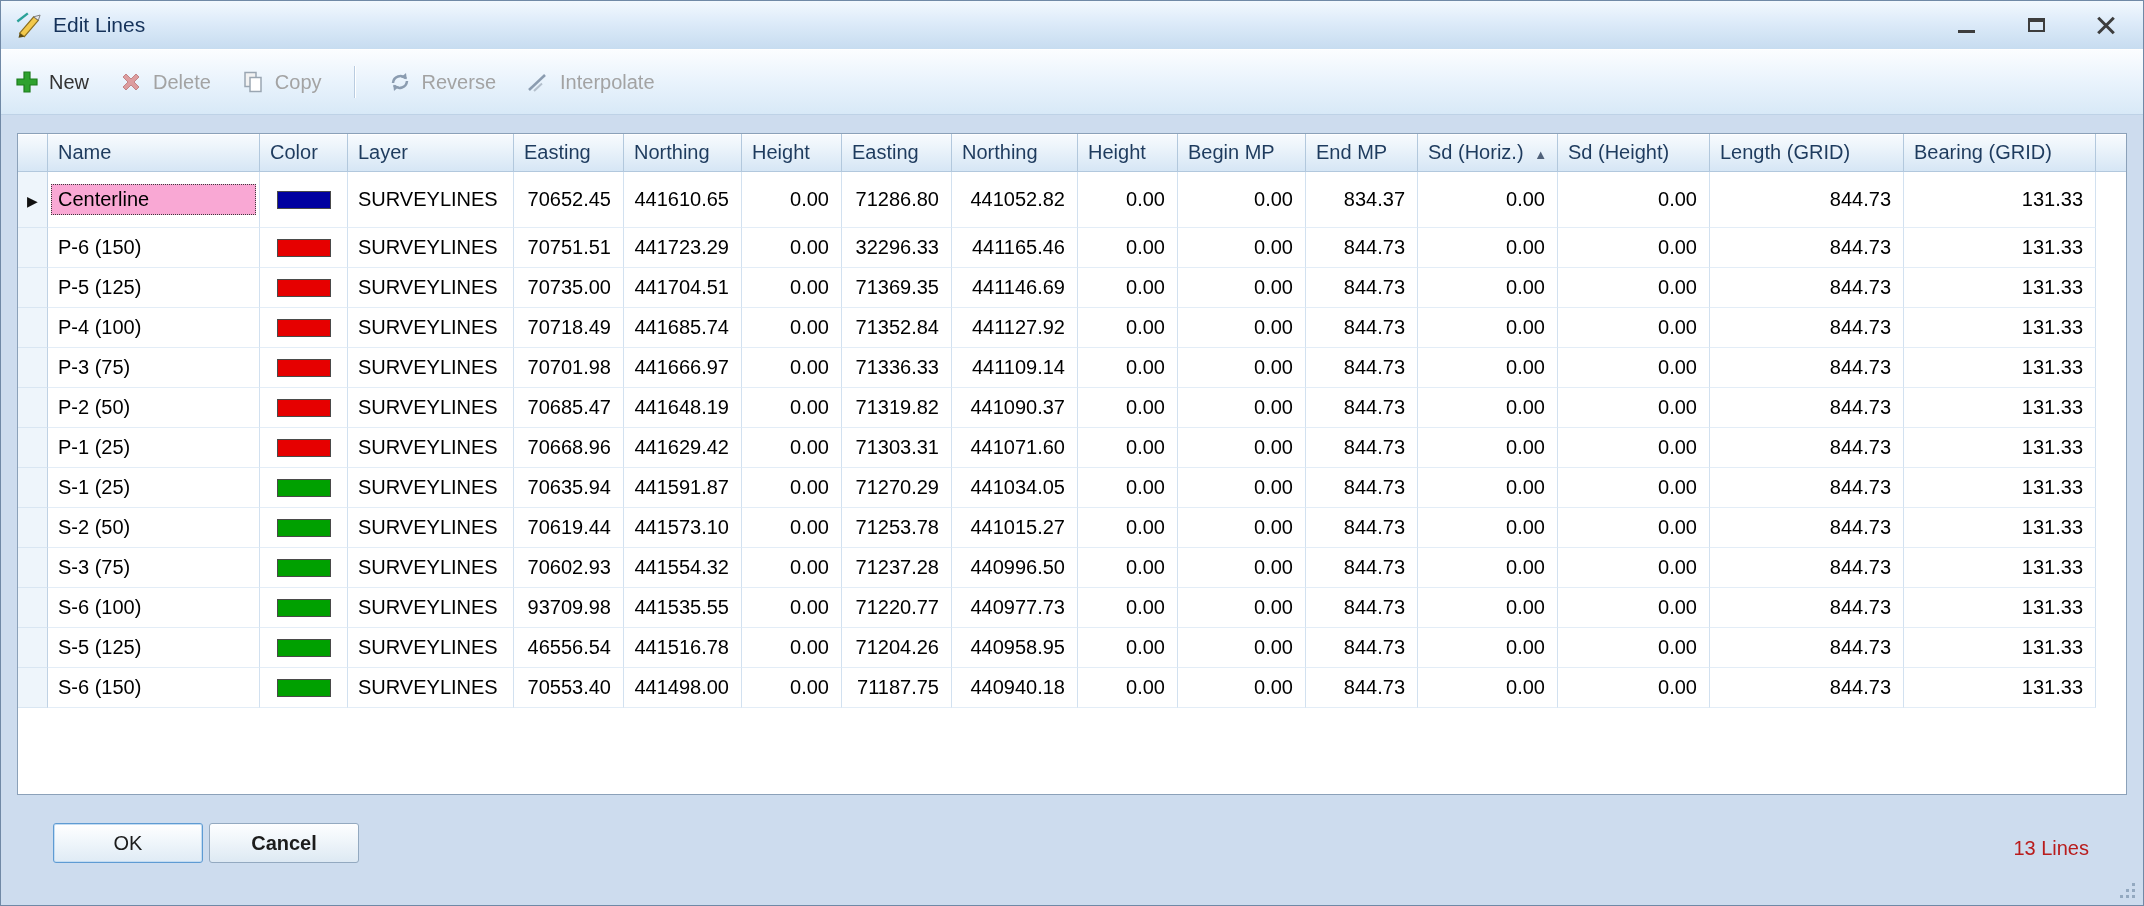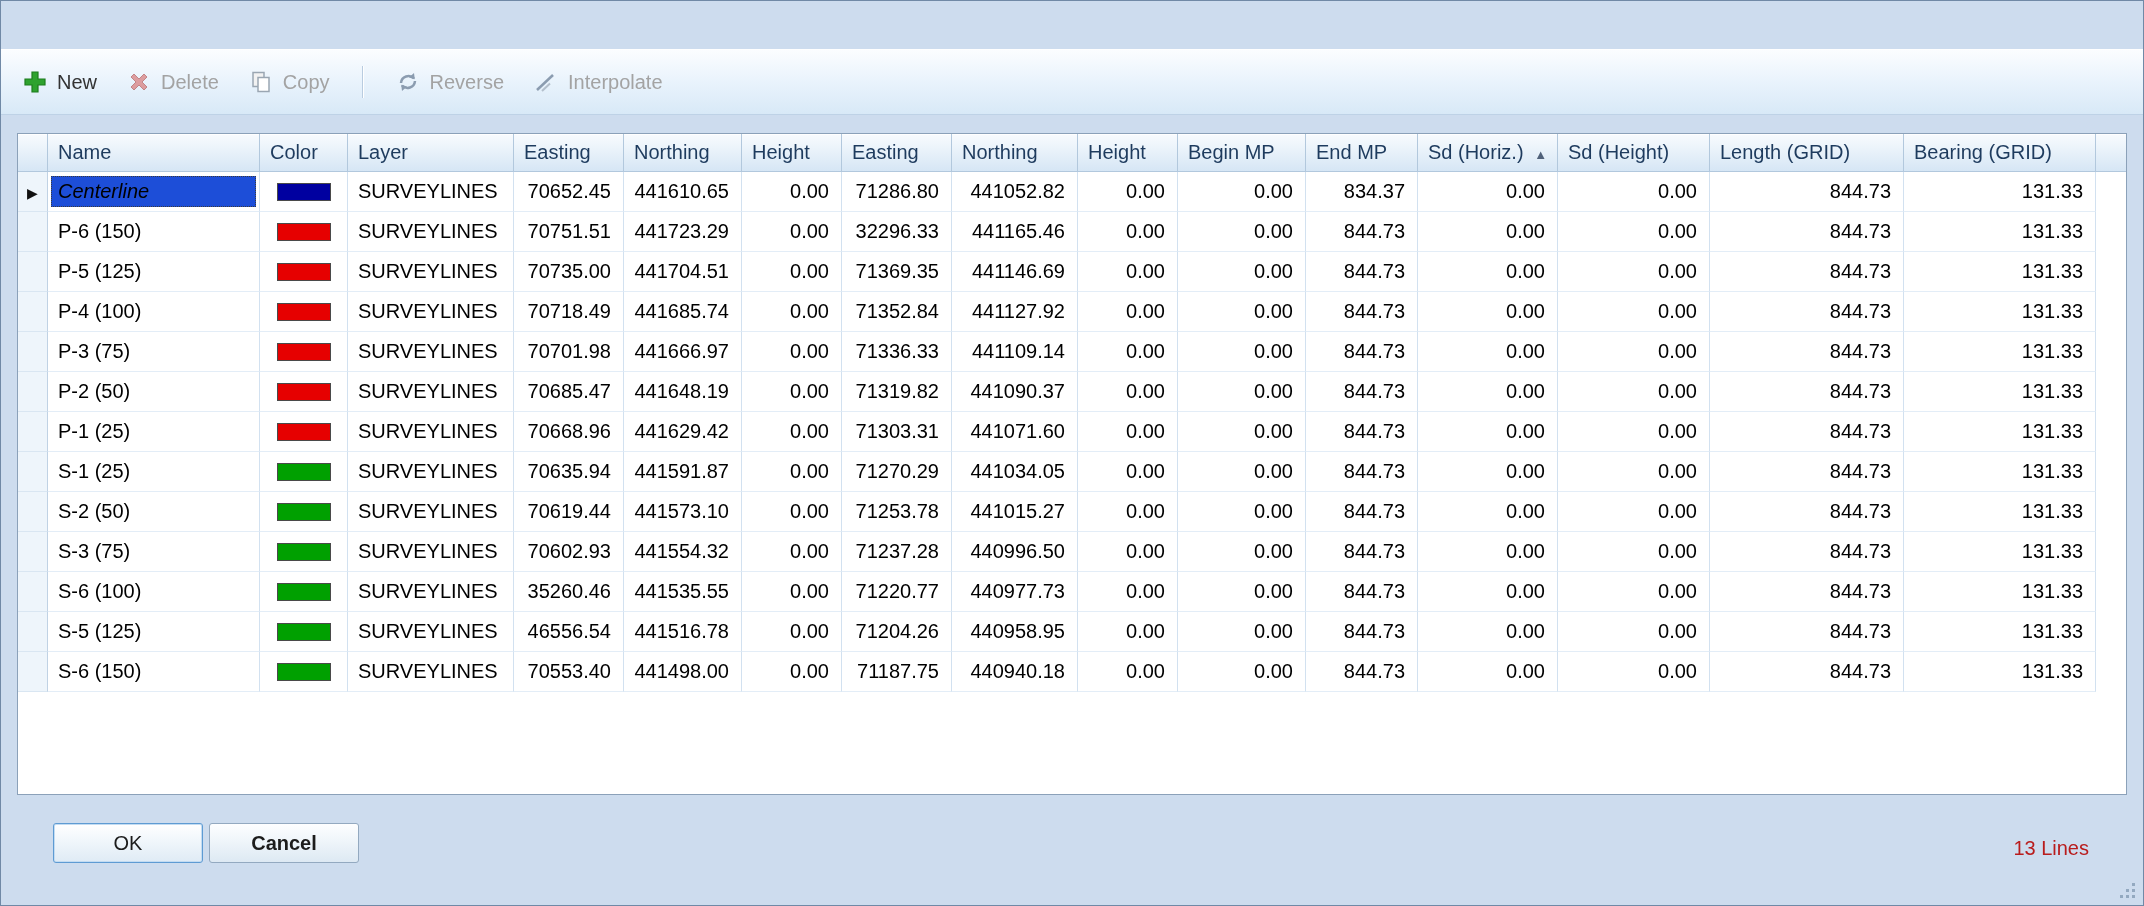--- a/index.html
+++ b/index.html
@@ -34,21 +34,21 @@
   .glyph-close::before,.glyph-close::after {
     content:''; position:absolute; left:-2px; top:8px; width:22px; height:3px; background:#3d3d3d;
   }
   .glyph-close::before { transform:rotate(45deg); }
   .glyph-close::after  { transform:rotate(-45deg); }
   
   .toolbar {
     position:absolute; top:48px; left:0; right:0; height:66px;
     background:linear-gradient(to bottom,#fbfdff 0%,#e9f3fc 50%,#d8e9f7 100%);
     border-top:1px solid #ffffff; border-bottom:1px solid #bed2e6;
-    display:flex; align-items:center; padding:0 22px; gap:30px;
+    display:flex; align-items:center; padding:0 14px; gap:30px;
   }
   .tb-btn { display:flex; align-items:center; gap:10px; font-size:20px; color:#333; }
   .tb-btn.disabled { color:#a3a3a3; }
   .tb-sep { width:2px; height:32px; margin:0 2px;
     background:linear-gradient(to right,#b9cce0 0,#b9cce0 50%,#ffffff 50%,#ffffff 100%); }
   .tb-icon { width:24px; height:24px; flex:0 0 auto; }
   
   .grid-panel {
     position:absolute; left:16px; right:16px; top:132px; height:662px;
     background:#ffffff; border:1px solid #8ba1b9;
@@ -71,21 +71,21 @@
     white-space:nowrap; overflow:hidden;
   }
   td.num { text-align:right; padding-right:12px; }
   td.sel {
     background:#eef5fb; border-right:1px solid #c0d2e4; border-bottom:1px solid #d9e6f2;
     text-align:center; padding:0;
   }
   td.filler { border-right:none; border-bottom:none; }
   .row-arrow { font-size:14px; color:#101010; }
   .swatch { width:54px; height:18px; border:1px solid #4a4a4a; margin:0 auto; }
-  .focus-box { display:block; border:1px dotted #3c3c3c; padding:3px 6px; margin:4px -7px; background:#1d4ed8;font-style:italic; }
+  .focus-box { display:block; border:1px dotted #3c3c3c; padding:3px 6px; margin:12px -7px; background:#f9a8d4; }
   
   .btn {
     position:absolute; top:822px; width:150px; height:40px;
     font-family:inherit; font-size:20px; color:#1c1c1c;
     border-radius:3px; cursor:default;
   }
   .btn-ok {
     left:52px;
     background:linear-gradient(to bottom,#ffffff 0%,#f0f6fb 45%,#dfebf5 100%);
     border:1px solid #5e9bd3; box-shadow:0 0 0 1px #c3dcf2 inset;
@@ -101,20 +101,40 @@
   .grip::after {
     content:''; position:absolute; left:13px; top:1px; width:3px; height:3px; background:#93a9c0;
     box-shadow:0 6px #93a9c0, 0 12px #93a9c0, -6px 6px #93a9c0, -6px 12px #93a9c0, -12px 12px #93a9c0;
   }
 </style>
 </head>
 <body>
 
 <div class="window">
 
+  <div class="titlebar">
+    <svg class="title-icon" viewBox="0 0 24 24">
+      <path d="M2 9 L11 2" stroke="#2aa198" stroke-width="2" fill="none"></path>
+      <path d="M4 19 L16 5 L20 8 L8 22 Z" fill="#f2c94c" stroke="#8a6d1f" stroke-width="1"></path>
+      <path d="M16 5 L20 8 L21.5 3.5 Z" fill="#e8e8e8" stroke="#777777" stroke-width="0.8"></path>
+      <path d="M4 19 L8 22 L3 23 Z" fill="#5b4a12"></path>
+    </svg>
+    <span class="title-text">Edit Lines</span>
+    <div class="win-controls">
+      <div class="wc">
+          <span class="glyph-min"></span>
+        </div>
+      <div class="wc">
+          <span class="glyph-max"></span>
+        </div>
+      <div class="wc">
+          <span class="glyph-close"></span>
+        </div>
+    </div>
+  </div>
 
   <div class="toolbar">
     <div class="tb-btn">
       <svg class="tb-icon" viewBox="0 0 24 24">
         <path d="M9 2 h6 v7 h7 v6 h-7 v7 h-6 v-7 h-7 v-6 h7 z" fill="#2ea22e" stroke="#1d7c1d" stroke-width="1.2"></path>
       </svg>
       <span>New</span>
     </div>
     <div class="tb-btn disabled">
       <svg class="tb-icon" viewBox="0 0 24 24">
@@ -406,21 +426,21 @@
             <td class="num">131.33</td>
             <td class="filler"></td>
           </tr>
           <tr>
             <td class="sel"></td>
             <td>S-6 (100)</td>
             <td>
               <div class="swatch" style="background: rgb(0, 160, 0);"></div>
             </td>
             <td>SURVEYLINES</td>
-            <td class="num">35260.46</td>
+            <td class="num">93709.98</td>
             <td class="num">441535.55</td>
             <td class="num">0.00</td>
             <td class="num">71220.77</td>
             <td class="num">440977.73</td>
             <td class="num">0.00</td>
             <td class="num">0.00</td>
             <td class="num">844.73</td>
             <td class="num">0.00</td>
             <td class="num">0.00</td>
             <td class="num">844.73</td>

